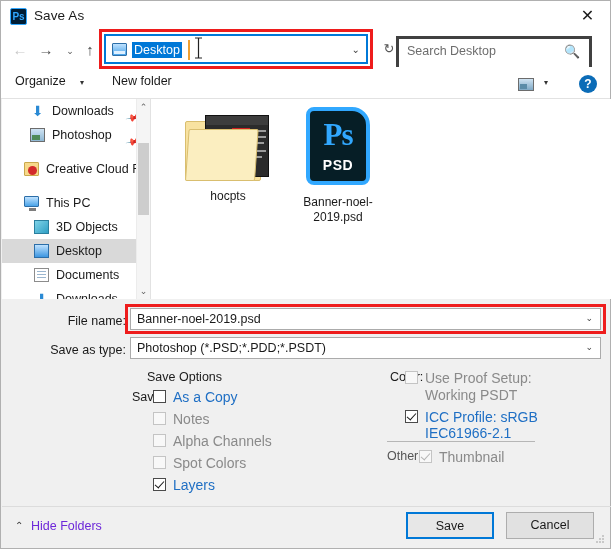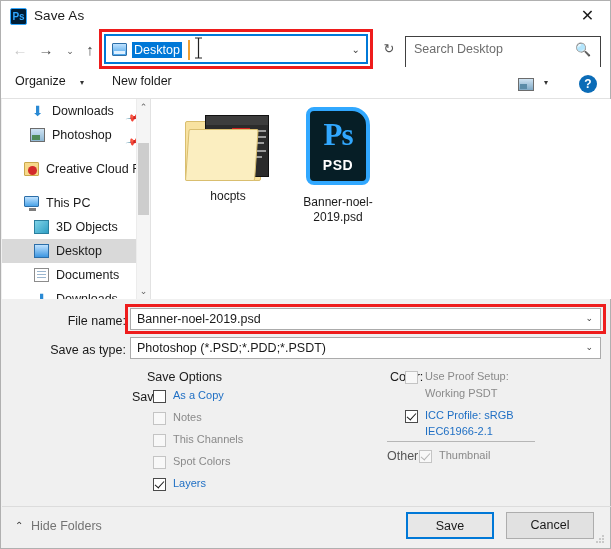--- a/index.html
+++ b/index.html
@@ -81,22 +81,22 @@
     position:absolute;left:193px;top:36px;width:9px;height:22px;z-index:7;
   }
   .addr-drop{
     position:absolute;right:6px;top:8px;font-size:10px;color:#444;
   }
   .refresh-btn{
     position:absolute;left:376px;top:35px;width:24px;height:26px;
     text-align:center;line-height:26px;font-size:13px;color:#555;
   }
   .searchbox{
-    position:absolute;left:404px;top:35px;width:196px;height:36px;
-    background:#fff;border:1px solid #404040;box-sizing:border-box;
+    position:absolute;left:395px;top:35px;width:196px;height:36px;
+    background:#fff;border:3px solid #404040;box-sizing:border-box;
   }
   .search-ph{
     position:absolute;left:8px;top:5px;color:#6d6d6d;font-size:12.5px;
   }
   .search-icon{
     position:absolute;right:8px;top:5px;color:#555;font-size:13px;
   }
   
   .toolbar{
     position:absolute;left:0;top:66px;width:100%;height:32px;
@@ -278,32 +278,32 @@
     border:1px solid #4a4a4a;box-sizing:border-box;
   }
   .cb.dis{border-color:#c4c4c4;background:#f8f8f8;}
   .cb.checked:after{
     content:"";position:absolute;left:3px;top:0px;width:4px;height:8px;
     border:solid #1a1a1a;border-width:0 1.6px 1.6px 0;
     transform:rotate(42deg);
   }
   .cb.checked.dis:after{border-color:#b4b4b4;}
   .cb-text{
-    position:absolute;font-size:11px;color:#1f6fc4;
+    position:absolute;font-size:14px;color:#1f6fc4;
   }
   .cb-text.dis{color:#8a8a8a;}
   .divider{
     position:absolute;left:386px;top:440px;width:148px;height:1px;background:#b6b6b6;
   }
   
   .footer-sep{
     position:absolute;left:1px;top:505px;width:609px;height:1px;background:#dcdcdc;
   }
   .hide-folders{
-    position:absolute;left:30px;top:518px;font-size:12.5px;color:#737373;
+    position:absolute;left:30px;top:518px;font-size:12.5px;color:#6d28d9;
   }
   .hf-chev{position:absolute;left:14px;top:519px;font-size:10px;color:#333;}
   .btn{
     position:absolute;top:511px;height:27px;
     background:#e1e1e1;border:1px solid #adadad;box-sizing:border-box;
     font-size:12.5px;color:#1a1a1a;text-align:center;line-height:25px;
   }
   .btn.save{left:405px;width:88px;border:2px solid #0078d7;background:#e7e7e7;}
   .btn.cancel{left:505px;width:88px;}
   .grip{
@@ -450,21 +450,21 @@
   <div class="opt-title">Save Options</div>
   <div class="opt-save-lbl">Save:</div>
 
   <div class="cb" style="left:152px;top:389px;"></div>
   <div class="cb-text" style="left:172px;top:388px;">As a Copy</div>
 
   <div class="cb dis" style="left:152px;top:411px;"></div>
   <div class="cb-text dis" style="left:172px;top:410px;">Notes</div>
 
   <div class="cb dis" style="left:152px;top:433px;"></div>
-  <div class="cb-text dis" style="left:172px;top:432px;">This Channels</div>
+  <div class="cb-text dis" style="left:172px;top:432px;">Alpha Channels</div>
 
   <div class="cb dis" style="left:152px;top:455px;"></div>
   <div class="cb-text dis" style="left:172px;top:454px;">Spot Colors</div>
 
   <div class="cb checked" style="left:152px;top:477px;"></div>
   <div class="cb-text" style="left:172px;top:476px;">Layers</div>
 
   <div class="opt-color-lbl">Color:</div>
   <div class="cb dis" style="left:404px;top:370px;"></div>
   <div class="cb-text dis" style="left:424px;top:369px;">Use Proof Setup:</div>

